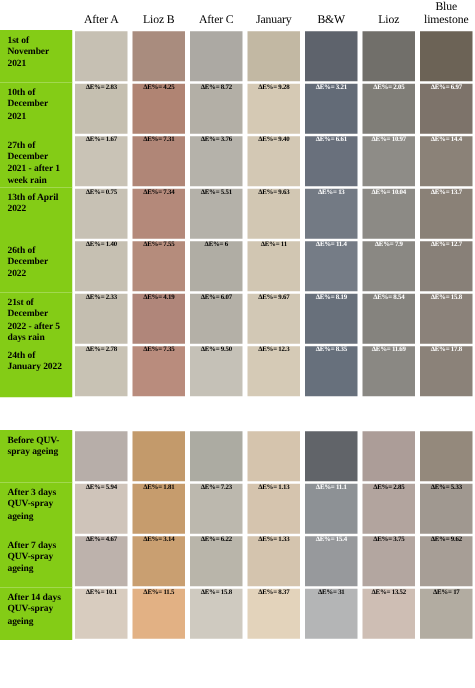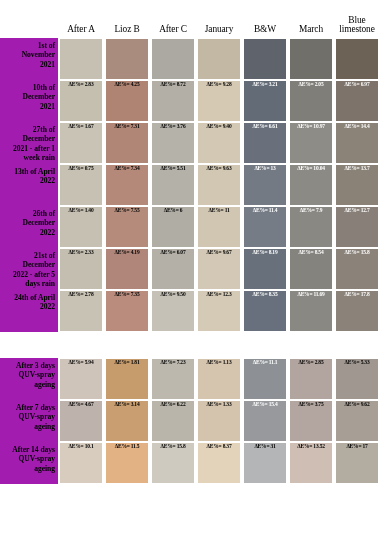--- a/index.html
+++ b/index.html
@@ -36,36 +36,36 @@
   }
   thead th.colhead {
     font-family: "Liberation Serif", "DejaVu Serif", serif;
     font-size: 9.4px;
     font-weight: 400;
     color: #000000;
     text-align: center;
     vertical-align: bottom;
     padding: 2px 1px 3px 1px;
     line-height: 1.02;
-    height: 38px;
+    height: 24px;
     background: #ffffff;
     letter-spacing: -0.1px;
   }
 
   
   td.rowhead {
     font-family: "Liberation Serif", "DejaVu Serif", serif;
     font-size: 7.6px;
     font-weight: bold;
     color: #000000;
-    text-align: right;
+    text-align: left;
     vertical-align: top;
     padding: 3px 3px 0 6px;
     line-height: 1.22;
-    background: #a21caf;
+    background: #84cc16;
     letter-spacing: -0.05px;
   }
 
   
   td.cell {
     padding: 1px 2px 1px 2px;
     vertical-align: top;
     background: #ffffff;
   }
 
@@ -117,21 +117,21 @@
       <col class="data-col">
     </colgroup>
     <thead>
       <tr>
         <th class="corner"></th>
       <th class="colhead">After A</th>
           <th class="colhead">Lioz B</th>
           <th class="colhead">After C</th>
           <th class="colhead">January</th>
           <th class="colhead">B&amp;W</th>
-          <th class="colhead">March</th>
+          <th class="colhead">Lioz</th>
           <th class="colhead">Blue limestone</th>
         </tr>
     </thead>
     <tbody id="matrix-body">
         <tr>
           <td class="rowhead">1st of November 2021</td>
           <td class="cell">
             <div class="swatch" style="background: rgb(198, 192, 179);"></div>
           </td>
           <td class="cell">
@@ -337,21 +337,21 @@
               <span class="de light-txt">ΔE%= 8.54</span>
             </div>
           </td>
           <td class="cell">
             <div class="swatch" style="background: rgb(139, 130, 122);">
               <span class="de light-txt">ΔE%= 15.8</span>
             </div>
           </td>
         </tr>
         <tr>
-          <td class="rowhead">24th of April 2022</td>
+          <td class="rowhead">24th of January 2022</td>
           <td class="cell">
             <div class="swatch" style="background: rgb(200, 194, 180);">
               <span class="de dark-txt">ΔE%= 2.78</span>
             </div>
           </td>
           <td class="cell">
             <div class="swatch" style="background: rgb(185, 140, 125);">
               <span class="de dark-txt">ΔE%= 7.35</span>
             </div>
           </td>
@@ -376,20 +376,44 @@
             </div>
           </td>
           <td class="cell">
             <div class="swatch" style="background: rgb(139, 130, 121);">
               <span class="de light-txt">ΔE%= 17.8</span>
             </div>
           </td>
         </tr>
         <tr class="spacer">
           <td colspan="8"></td>
+        </tr>
+        <tr>
+          <td class="rowhead">Before QUV-spray ageing</td>
+          <td class="cell">
+            <div class="swatch" style="background: rgb(183, 174, 169);"></div>
+          </td>
+          <td class="cell">
+            <div class="swatch" style="background: rgb(195, 154, 107);"></div>
+          </td>
+          <td class="cell">
+            <div class="swatch" style="background: rgb(172, 171, 162);"></div>
+          </td>
+          <td class="cell">
+            <div class="swatch" style="background: rgb(213, 196, 173);"></div>
+          </td>
+          <td class="cell">
+            <div class="swatch" style="background: rgb(97, 100, 105);"></div>
+          </td>
+          <td class="cell">
+            <div class="swatch" style="background: rgb(172, 157, 152);"></div>
+          </td>
+          <td class="cell">
+            <div class="swatch" style="background: rgb(148, 137, 124);"></div>
+          </td>
         </tr>
         <tr>
           <td class="rowhead">After 3 days QUV-spray ageing</td>
           <td class="cell">
             <div class="swatch" style="background: rgb(207, 196, 186);">
               <span class="de dark-txt">ΔE%= 5.94</span>
             </div>
           </td>
           <td class="cell">
             <div class="swatch" style="background: rgb(198, 156, 109);">

